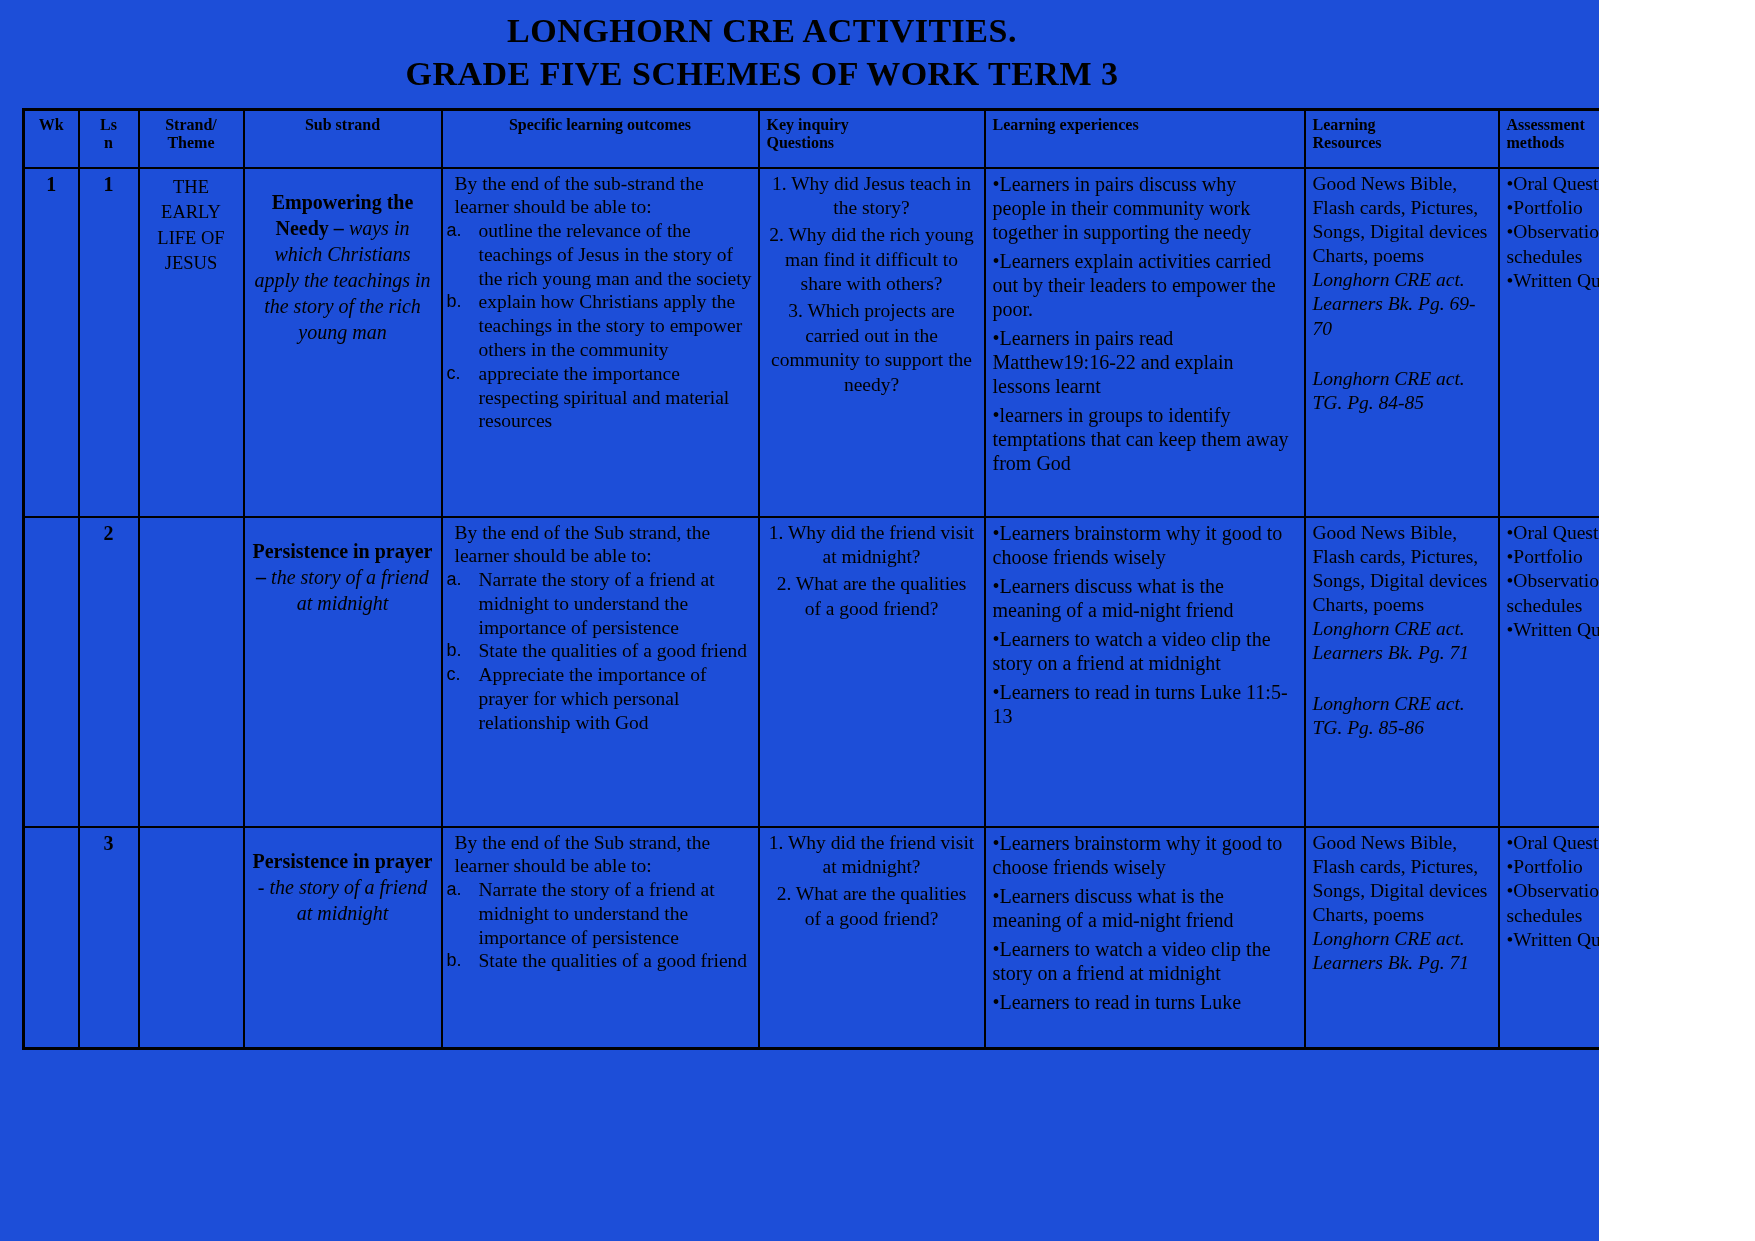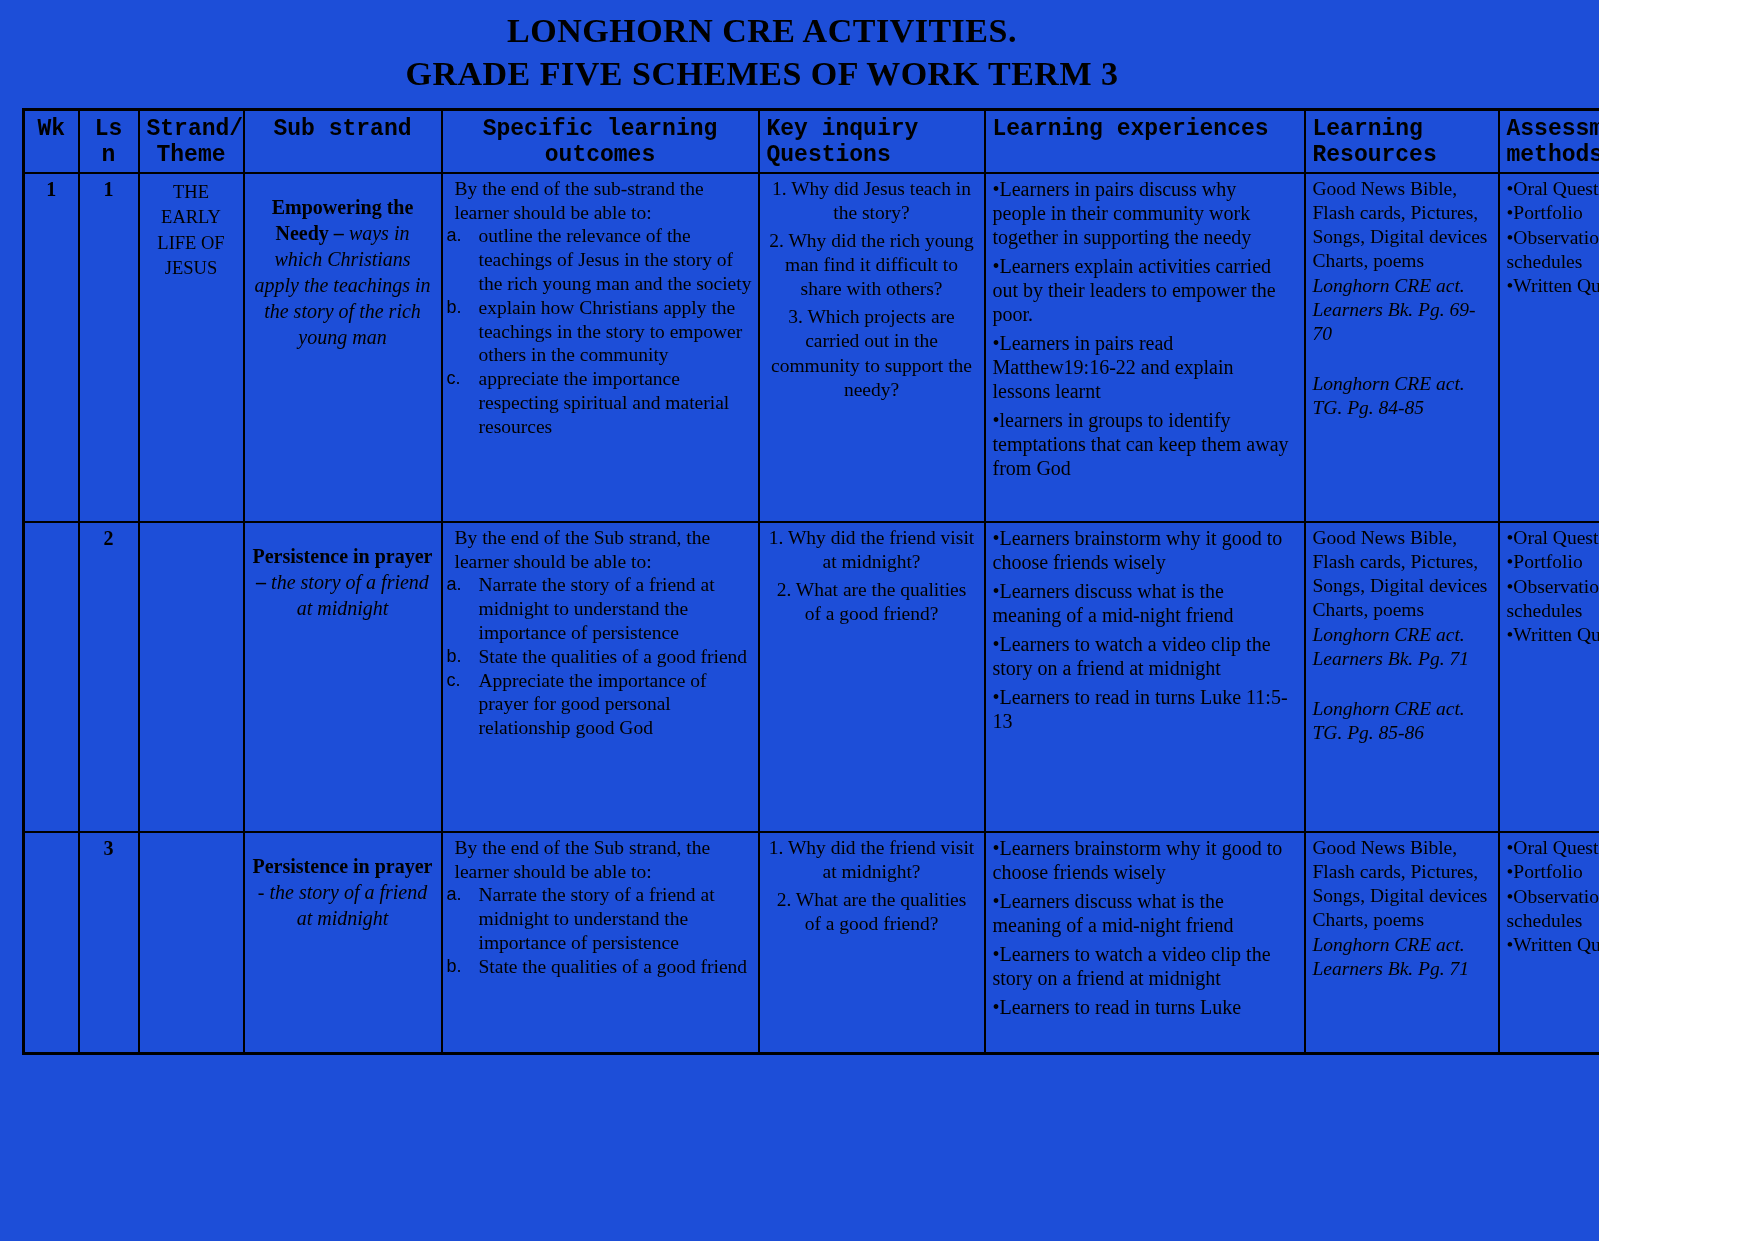--- a/index.html
+++ b/index.html
@@ -27,22 +27,22 @@
     vertical-align:top;
     padding:3px 7px;
     overflow:hidden;
   }
   thead tr { height:58px; }
   tr.r0 { height:349px; }
   tr.r1 { height:310px; }
   tr.r2 { height:222px; }
 
   th {
-    font-size:23px; font-weight:bold; line-height:1.15;
-    white-space:pre-line; text-align:left; padding-top:5px;font-family:Liberation Mono, monospace;
+    font-size:16px; font-weight:bold; line-height:1.15;
+    white-space:pre-line; text-align:left; padding-top:5px;
   }
   th.center { text-align:center; }
 
   td.num { font-weight:bold; font-size:20px; text-align:center; padding-top:4px; }
 
   td.strand {
     font-family:Liberation Serif, serif;
     font-size:18.5px; line-height:1.38; text-align:center;
     padding:6px 12px 4px 12px;
   }
@@ -178,21 +178,21 @@
           <div class="oc-item">
             <span class="oc-letter">a.</span>
             <span class="oc-text">Narrate the story of a friend at midnight to understand the importance of persistence</span>
           </div>
           <div class="oc-item">
             <span class="oc-letter">b.</span>
             <span class="oc-text">State the qualities of a good friend</span>
           </div>
           <div class="oc-item">
             <span class="oc-letter">c.</span>
-            <span class="oc-text">Appreciate the importance of prayer for good personal relationship good God</span>
+            <span class="oc-text">Appreciate the importance of prayer for which personal relationship with God</span>
           </div>
         </td>
         <td class="inquiry">
           <div class="iq">1. Why did the friend visit at midnight?</div>
           <div class="iq">2. What are the qualities of a good friend?</div>
         </td>
         <td class="exp">
           <div class="exp-item">Learners brainstorm why it good to choose friends wisely</div>
           <div class="exp-item">Learners discuss what is the meaning of a mid-night friend</div>
           <div class="exp-item">Learners to watch a video clip the story on a friend at midnight</div>

